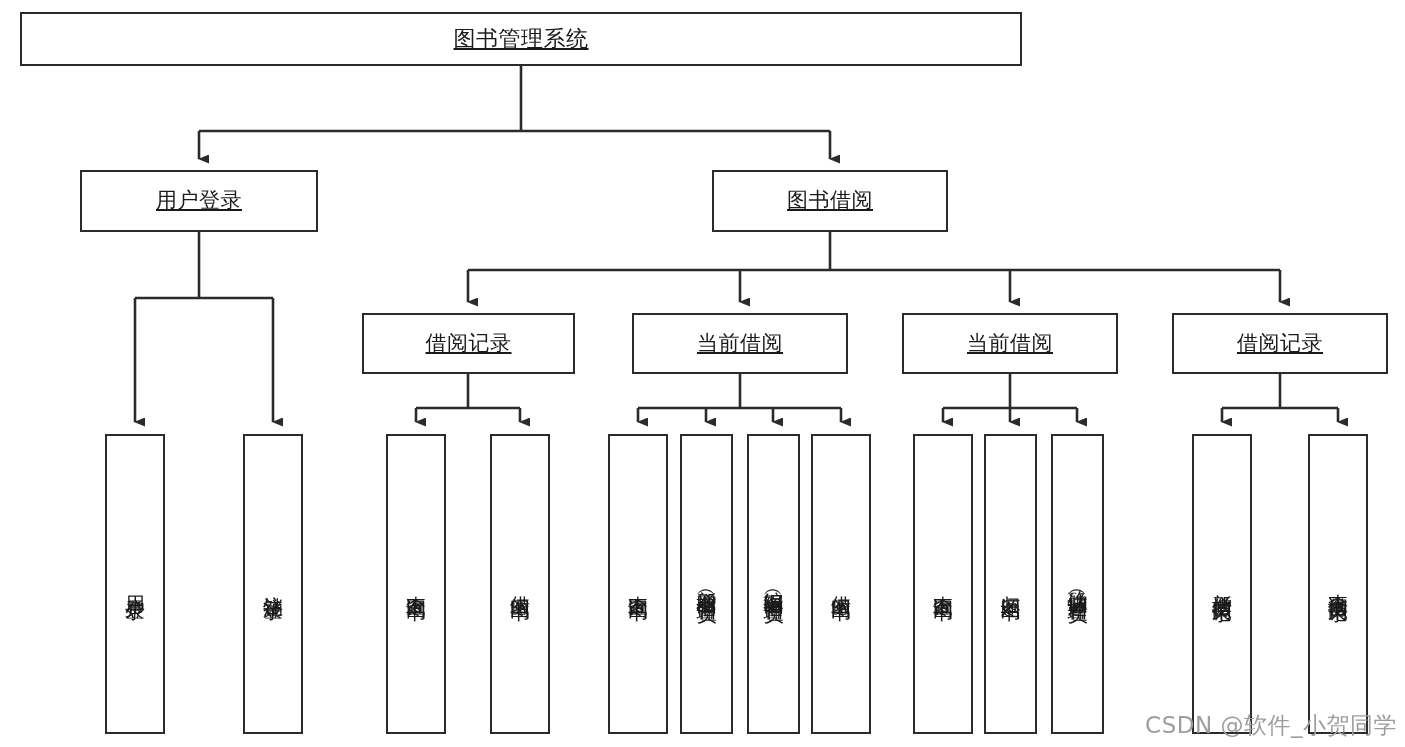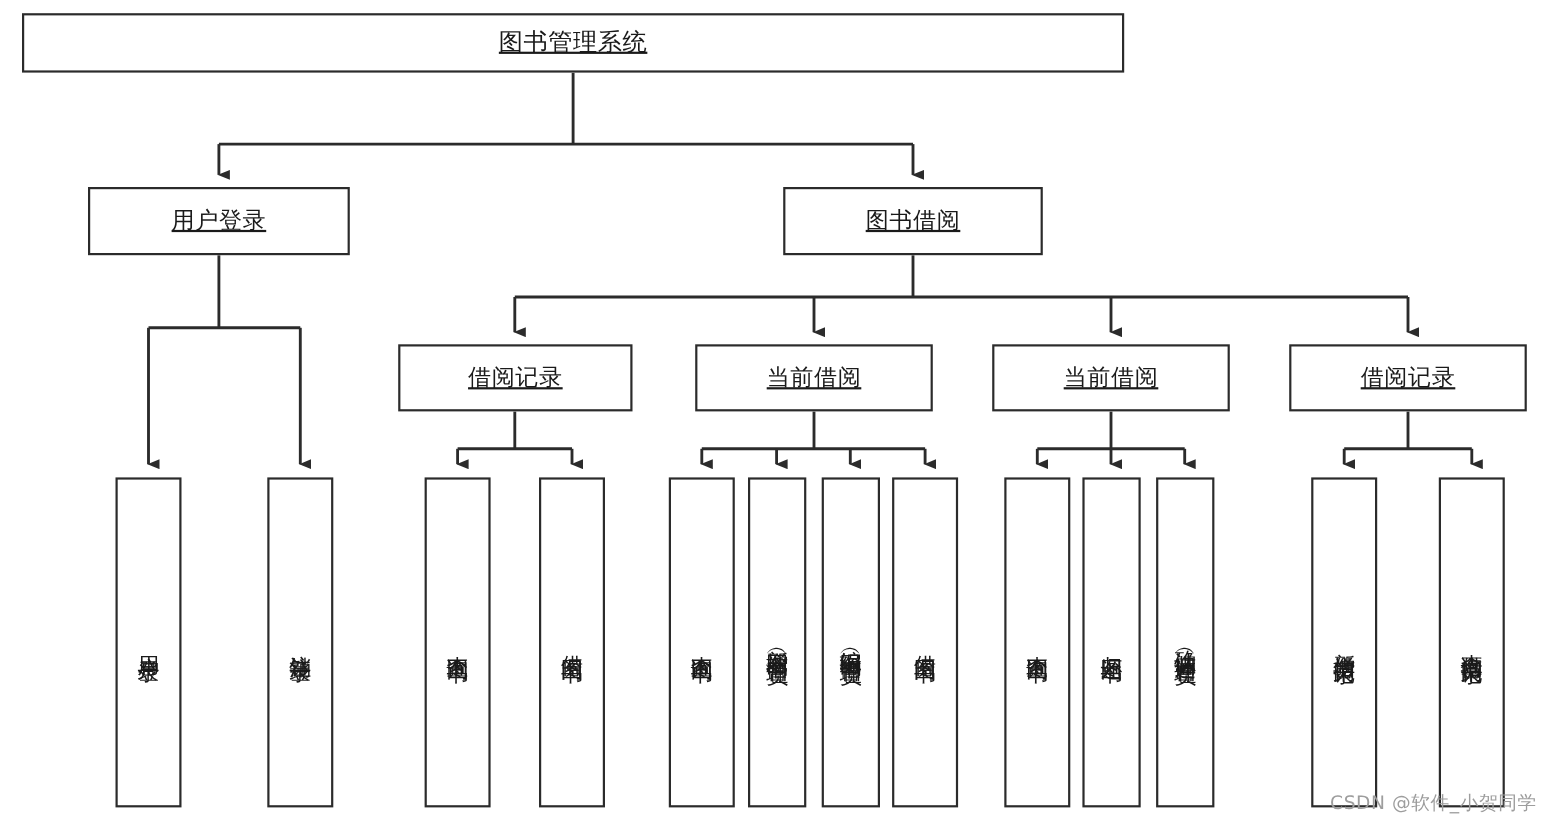--- a/index.html
+++ b/index.html
@@ -58,21 +58,21 @@
   }
   .node.vert .vtext {
     writing-mode: vertical-rl;
     text-orientation: upright;
     display: block;
   }
   .watermark {
     position: absolute;
     right: 8px;
     bottom: 6px;
-    font-size: 17px;
+    font-size: 23px;
     color: #9d9d9d;
     letter-spacing: 0.5px;
     white-space: nowrap;
     user-select: none;
     margin-left: 41px;
   }
 </style>
 </head>
 <body>
 

